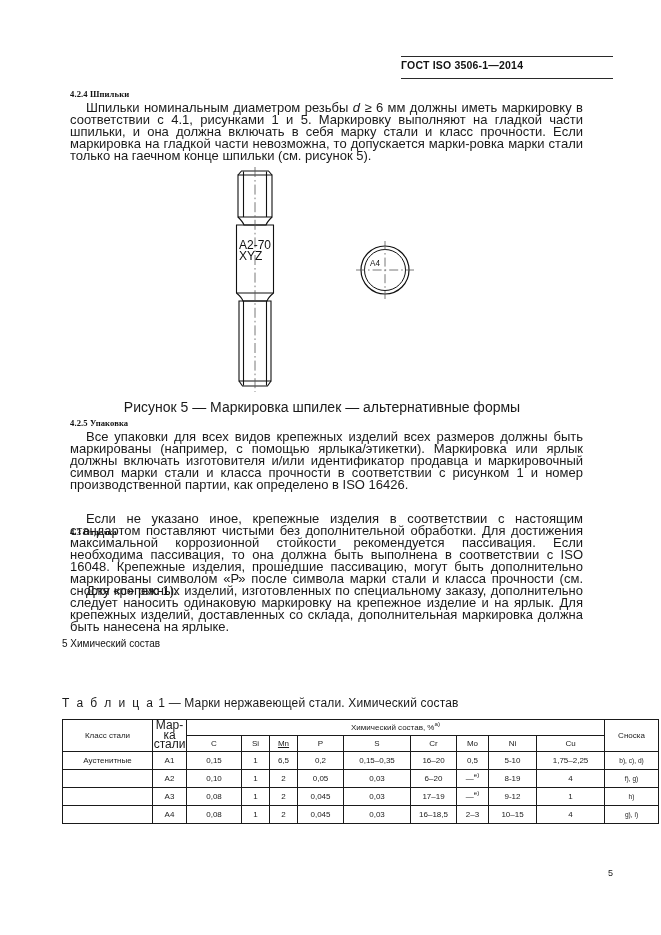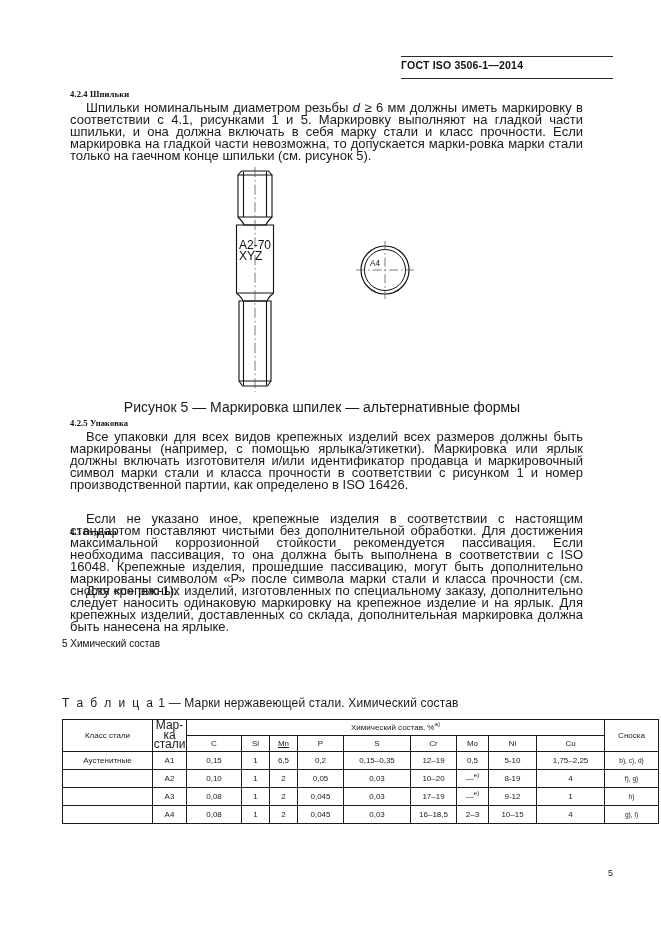--- a/index.html
+++ b/index.html
@@ -264,36 +264,36 @@
       </tr>
 
       <tr class="body-row">
         <td>Аустенитные</td>
         <td>A1</td>
         <td>0,15</td>
         <td>1</td>
         <td>6,5</td>
         <td>0,2</td>
         <td>0,15–0,35</td>
-        <td>12–19</td>
+        <td>16–20</td>
         <td>0,5</td>
         <td>5-10</td>
         <td>1,75–2,25</td>
         <td class="note-cell">b), c), d)</td>
       </tr>
 
       <tr class="body-row">
         <td></td>
         <td>A2</td>
         <td>0,10</td>
         <td>1</td>
         <td>2</td>
         <td>0,05</td>
         <td>0,03</td>
-        <td>10–20</td>
+        <td>6–20</td>
         <td>—<sup>e)</sup></td>
         <td>8-19</td>
         <td>4</td>
         <td class="note-cell">f), g)</td>
       </tr>
 
       <tr class="body-row">
         <td></td>
         <td>A3</td>
         <td>0,08</td>

